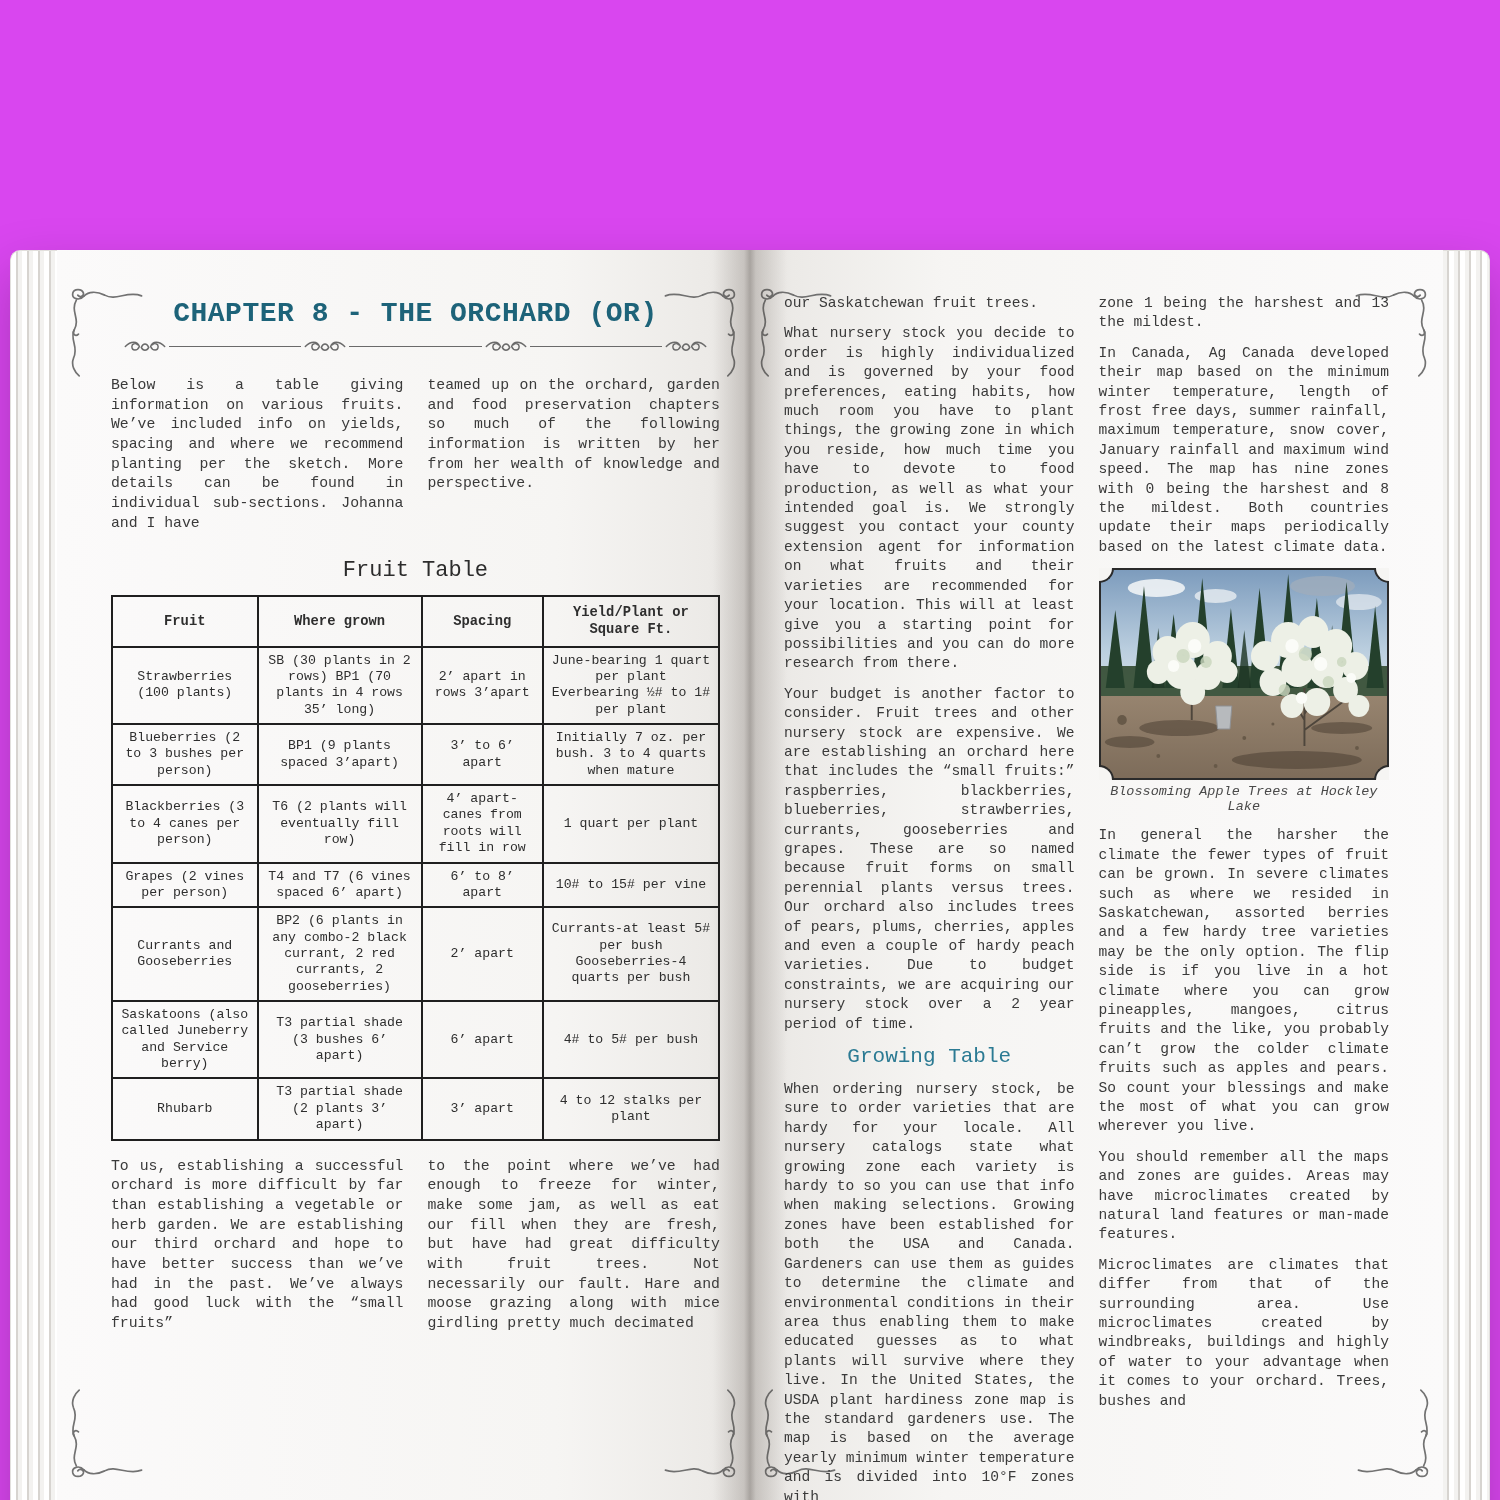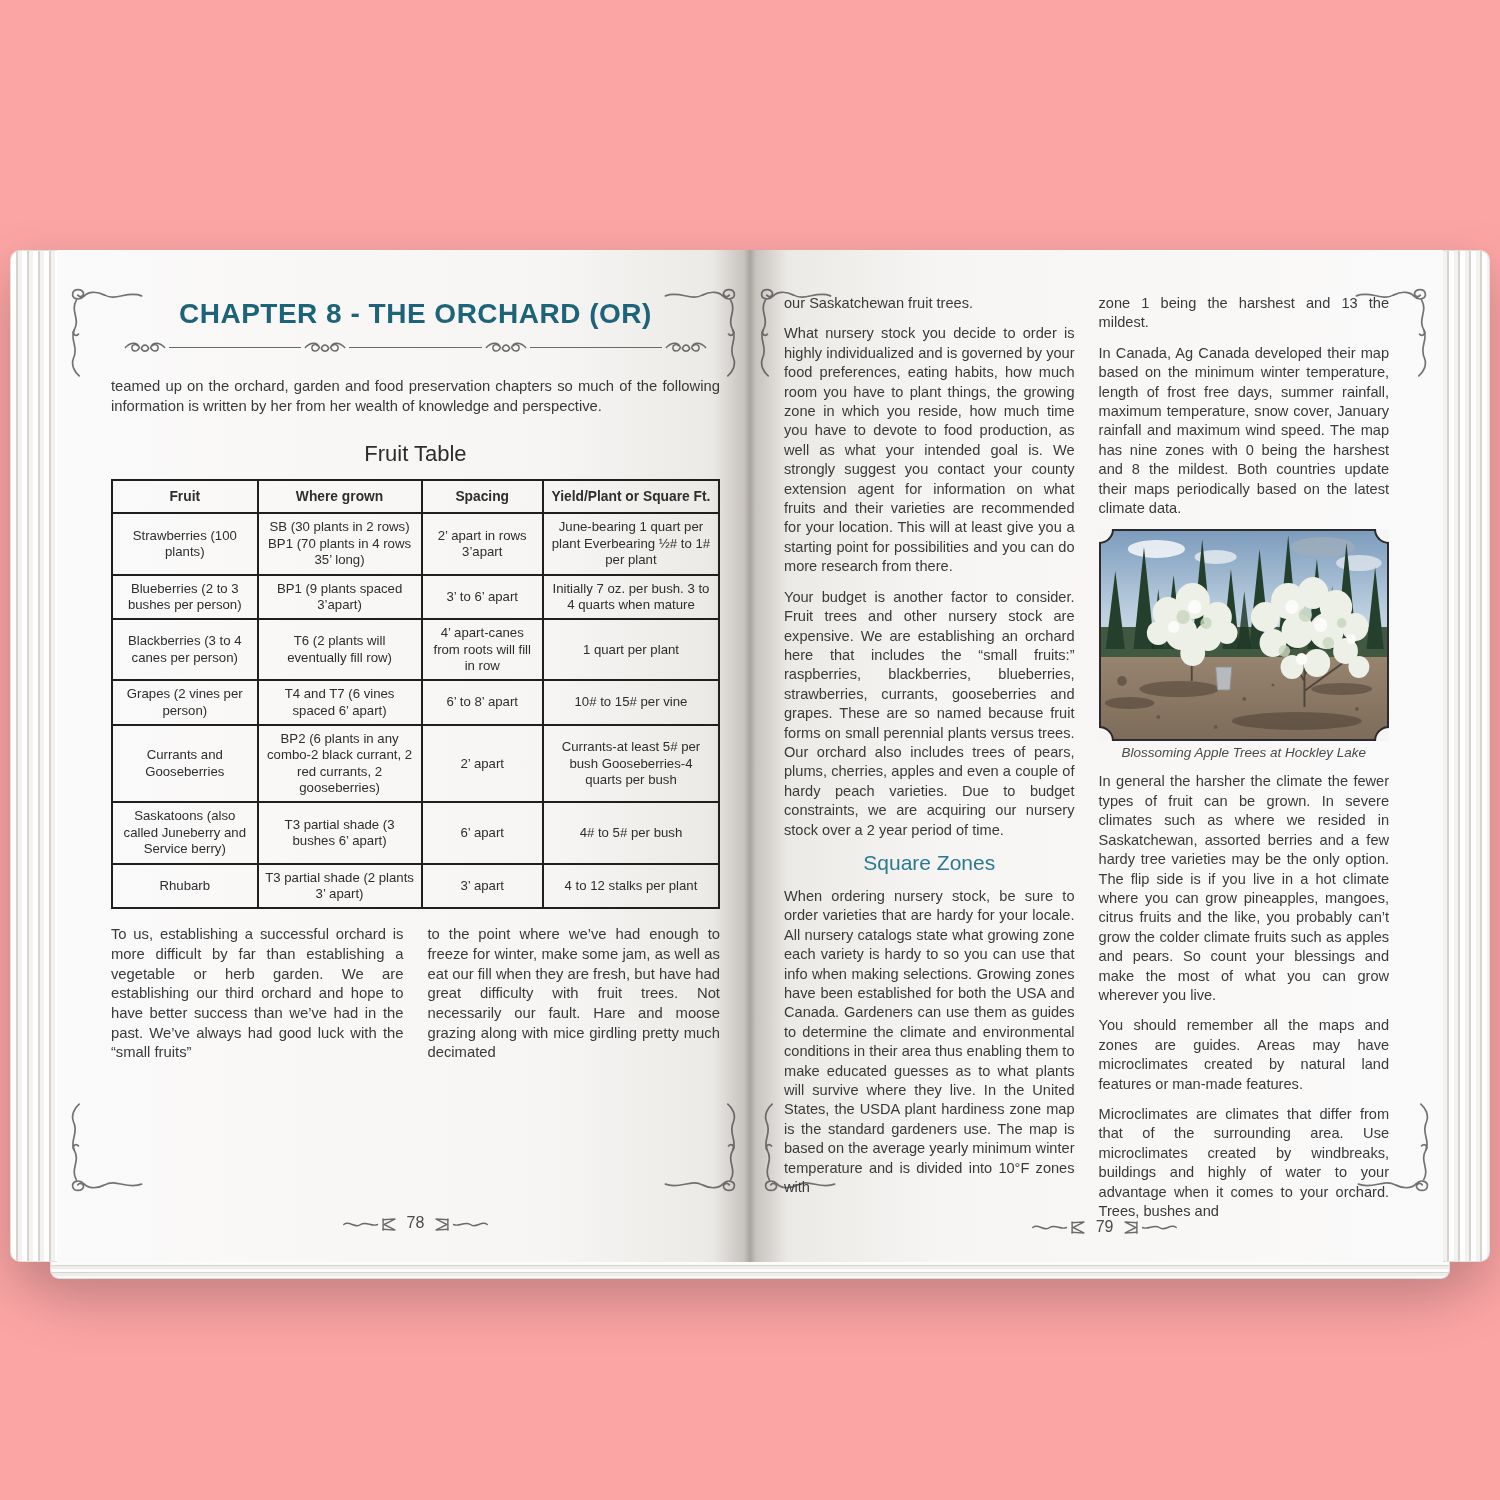--- a/index.html
+++ b/index.html
@@ -1,17 +1,17 @@
 <!DOCTYPE html>
 <html lang="en"><head>
 <meta charset="utf-8">
 <style>
   html,body{margin:0;padding:0;background:#ffffff;}
-  .scene{position:relative;width:1500px;height:1500px;background:#fca5a5;overflow:hidden;
-         font-family:Liberation Sans, sans-serif;color:#3a3a3a;}
+  .scene{position:relative;width:1500px;height:1500px;background:#d946ef;overflow:hidden;
+         font-family:Liberation Mono, monospace;color:#3a3a3a;}
   .book{position:absolute;left:10px;top:250px;width:1480px;
         filter:drop-shadow(0 22px 26px rgba(0,0,0,0.22));}
   .book-row{display:flex;align-items:stretch;position:relative;}
   .edge-stack{width:46px;background:repeating-linear-gradient(90deg,#ffffff 0 5px,#d7d4d0 5px 7px,#f3f2f0 7px 11px);}
   .edge-stack.left{border-radius:10px 0 0 10px;border:1px solid #e2e0dd;border-right:none;}
   .edge-stack.right{border-radius:0 10px 10px 0;border:1px solid #e2e0dd;border-left:none;
         background:repeating-linear-gradient(90deg,#f3f2f0 0 4px,#d7d4d0 4px 6px,#ffffff 6px 11px);}
   .page{width:694px;min-height:1005px;position:relative;box-sizing:border-box;overflow:hidden;}
   .page.left{background:linear-gradient(90deg,#fbfafa 0%,#f6f5f3 72%,#eceae7 94%,#e0ddda 100%);
              padding:44px 30px 30px 54px;display:flex;flex-direction:column;}
@@ -130,20 +130,21 @@
           <svg>
               <use href="#swirl"></use>
             </svg>
           <div class="line"></div>
           <svg>
               <use href="#swirl"></use>
             </svg>
         </div>
 
         <div class="two-col">
+          <p class="col body-text">Below is a table giving information on various fruits. We’ve included info on yields, spacing and where we recommend planting per the sketch. More details can be found in individual sub-sections. Johanna and I have</p>
           <p class="col body-text">teamed up on the orchard, garden and food preservation chapters so much of the following information is written by her from her wealth of knowledge and perspective.</p>
         </div>
 
         <div class="table-title">Fruit Table</div>
 
         <table class="fruit">
           <thead>
             <tr>
               <th style="width:24%">Fruit</th>
               <th style="width:27%">Where grown</th>
@@ -225,21 +226,21 @@
           </svg>
         <svg class="flourish fl-br">
             <use href="#flourish"></use>
           </svg>
 
         <div class="two-col" style="position:relative;z-index:2;">
           <div class="col">
             <p class="body-text" style="text-align:left;">our Saskatchewan fruit trees.</p>
             <p class="body-text">What nursery stock you decide to order is highly individualized and is governed by your food preferences, eating habits, how much room you have to plant things, the growing zone in which you reside, how much time you have to devote to food production, as well as what your intended goal is. We strongly suggest you contact your county extension agent for information on what fruits and their varieties are recommended for your location. This will at least give you a starting point for possibilities and you can do more research from there.</p>
             <p class="body-text">Your budget is another factor to consider. Fruit trees and other nursery stock are expensive. We are establishing an orchard here that includes the “small fruits:” raspberries, blackberries, blueberries, strawberries, currants, gooseberries and grapes. These are so named because fruit forms on small perennial plants versus trees. Our orchard also includes trees of pears, plums, cherries, apples and even a couple of hardy peach varieties. Due to budget constraints, we are acquiring our nursery stock over a 2 year period of time.</p>
-            <div class="gz-heading">Square Zones</div>
+            <div class="gz-heading">Growing Table</div>
             <p class="body-text">When ordering nursery stock, be sure to order varieties that are hardy for your locale. All nursery catalogs state what growing zone each variety is hardy to so you can use that info when making selections. Growing zones have been established for both the USA and Canada. Gardeners can use them as guides to determine the climate and environmental conditions in their area thus enabling them to make educated guesses as to what plants will survive where they live. In the United States, the USDA plant hardiness zone map is the standard gardeners use. The map is based on the average yearly minimum winter temperature and is divided into 10°F zones with</p>
           </div>
 
           <div class="col">
             <p class="body-text">zone 1 being the harshest and 13 the mildest.</p>
             <p class="body-text">In Canada, Ag Canada developed their map based on the minimum winter temperature, length of frost free days, summer rainfall, maximum temperature, snow cover, January rainfall and maximum wind speed. The map has nine zones with 0 being the harshest and 8 the mildest. Both countries update their maps periodically based on the latest climate data.</p>
 
             <div class="photo-frame">
               <svg class="photo" viewBox="0 0 300 208" preserveAspectRatio="none">
                 <defs>

